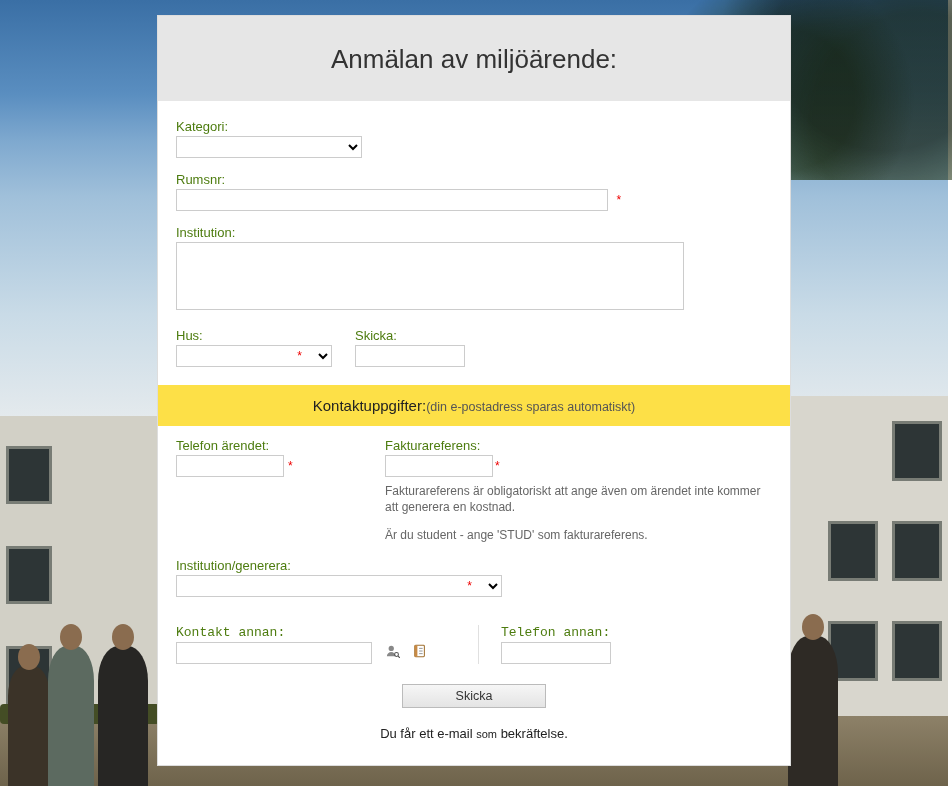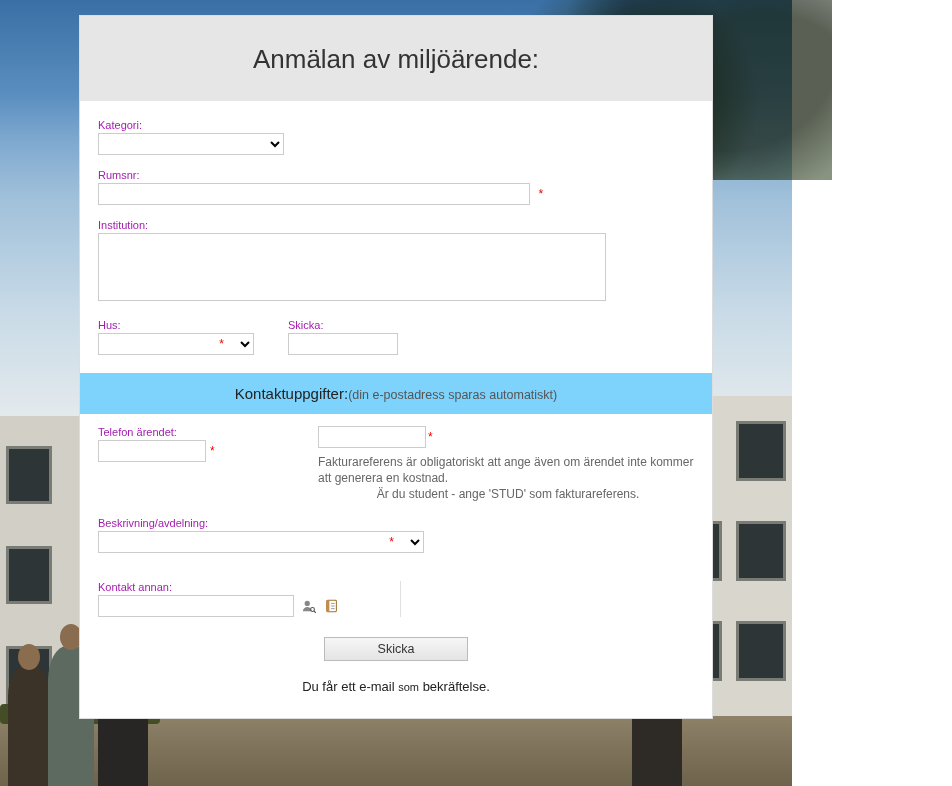--- a/index.html
+++ b/index.html
@@ -1,19 +1,19 @@
 <!DOCTYPE html>
 <html><head>
 <meta charset="utf-8">
 <style>
   * { box-sizing: border-box; margin: 0; padding: 0; }
   html, body { width: 952px; height: 786px; overflow: hidden; font-family: "Segoe UI", Arial, sans-serif; }
   .bg {
     position: relative;
-    width: 792px;
+    width: 948px;
     height: 786px;
     background:
       linear-gradient(to bottom,
         #3a6fa5 0%, #5a8ec0 12%, #7fa9cf 18%, #a0c0da 25%,
         #c9dbe7 40%, #e8ecee 55%, #dcdad0 56%, #c3c1b6 70%,
         #b6b4a9 80%, #837b65 100%);
   }
   
   .foliage {
     position: absolute; top:-20px; right:-40px; width:340px; height:200px;
@@ -56,58 +56,58 @@
   
   .card{
     position:absolute; left:50%; top:16px; transform:translateX(-50%);
     width:632px; background:#fff; box-shadow:0 0 0 1px #ddd;
   }
   .card-header{
     background:#e6e6e6; text-align:center; padding:28px 10px 26px;
     font-size:26px; font-weight:300; color:#333;
   }
   .card-body{padding:18px 18px 4px;}
-  .field-label{font-size:11px;color:#a21caf;margin-bottom:2px;}
+  .field-label{font-size:13px;color:#4d7c0f;margin-bottom:2px;}
   .row{margin-bottom:14px;}
   select,input[type=text],textarea{
     font-family:inherit;font-size:12.5px;border:1px solid #ccc;background:#fff;padding:2px 4px;
   }
   select{height:22px;}
   input[type=text]{height:22px;}
   textarea{resize:none;}
   .sel-kategori{width:186px;}
   .inp-rubrik{width:432px;}
   .req{color:#e00;font-size:12px;margin-left:4px;}
   .ta-beskrivning{width:508px;height:68px;}
-  .cols{display:flex;gap:34px;}
+  .cols{display:flex;gap:23px;}
   .col{flex:0 0 auto;}
   .sel-hus{width:156px;}
   .hus-wrap{position:relative;display:inline-block;}
   .hus-wrap .req-inside{position:absolute;right:30px;top:4px;color:#e00;font-size:12px;}
   .inp-rumsnr{width:110px;}
 
   .section-bar{
-    background:#7dd3fc; text-align:center; padding:12px 10px;
+    background:#fde047; text-align:center; padding:12px 10px;
     font-size:15px; color:#222;
   }
   .section-bar .sub{font-size:12.5px;color:#555;}
   .section-title{
     text-align:center; padding:12px 10px 10px; font-size:15.5px; color:#222;
   }
 
   .card-body2{padding:12px 18px 4px;}
   .inp-tel{width:108px;}
   .faktura-wrap .req{margin-left:2px;}
   .inp-faktura{width:108px;}
   .hint{font-size:12px;color:#666;margin-top:6px;line-height:1.35;max-width:380px;}
   .sel-inst{width:326px;}
   .inst-wrap{position:relative;display:inline-block;}
   .inst-wrap .req-inside{position:absolute;right:30px;top:4px;color:#e00;font-size:12px;}
 
-  .card-body3{padding:10px 18px 14px;}
+  .card-body3{padding:10px 18px 14px;font-family:Liberation Mono, monospace;}
   .card-body3 .cols{gap:22px;}
   .inp-kontakt{width:196px;}
   .icon-btn{display:inline-block;vertical-align:middle;margin-left:4px;}
   .icon-btn svg{vertical-align:middle;}
   .inp-tel2{width:110px;}
   .vsep{width:1px;background:#e0e0e0;align-self:stretch;}
 
   .submit-wrap{text-align:center;padding:6px 4px 8px;}
   .submit-btn{
     width:144px;height:24px;font-size:12.5px;color:#333;
@@ -193,28 +193,29 @@
       <span style="font-weight:400;">Kontaktuppgifter:</span><span class="sub">(din e-postadress sparas automatiskt)</span>
     </div>
 
     <div class="card-body2">
       <div class="row cols">
         <div class="col" style="width:186px;">
           <div class="field-label">Telefon ärendet:</div>
           <input type="text" class="inp-tel" value="" style=""><span class="req">*</span>
         </div>
         <div class="col faktura-wrap" style="width:380px;">
+          <div class="field-label">Fakturareferens:</div>
           <input type="text" class="inp-faktura" value="" style=""><span class="req">*</span>
           <div class="hint">Fakturareferens är obligatoriskt att ange även om ärendet inte kommer att generera en kostnad.</div>
-          <div class="hint" style="margin-top:0;text-align:center;">Är du student - ange 'STUD' som fakturareferens.</div>
-        </div>
-      </div>
-
-      <div class="row">
-        <div class="field-label">Beskrivning/avdelning:</div>
+          <div class="hint" style="margin-top:12px;">Är du student - ange 'STUD' som fakturareferens.</div>
+        </div>
+      </div>
+
+      <div class="row">
+        <div class="field-label">Institution/generera:</div>
         <span class="inst-wrap">
           <select class="sel-inst"></select>
           <span class="req-inside">*</span>
         </span>
       </div>
     </div>
 
 
     <div class="card-body3">
       <div class="cols">
@@ -233,20 +234,24 @@
             <svg width="14" height="14" viewBox="0 0 16 16">
                 <rect x="2" y="1.5" width="11" height="13" rx="1" fill="#fff" stroke="#a07030" stroke-width="1.2"></rect>
                 <rect x="2" y="1.5" width="3" height="13" fill="#c88a45"></rect>
                 <line x1="7" y1="5" x2="11" y2="5" stroke="#888"></line>
                 <line x1="7" y1="8" x2="11" y2="8" stroke="#888"></line>
                 <line x1="7" y1="11" x2="11" y2="11" stroke="#888"></line>
               </svg>
           </span>
         </div>
         <div class="vsep"></div>
+        <div class="col">
+          <div class="field-label">Telefon annan:</div>
+          <input type="text" class="inp-tel2" value="" style="">
+        </div>
       </div>
     </div>
 
     <div class="submit-wrap">
       <button class="submit-btn">Skicka</button>
     </div>
 
     <div class="thanks">
       <div class="thanks-p">
         <span>Du får ett e-mail </span><span class="sm">som</span><span> bekräftelse.</span>

